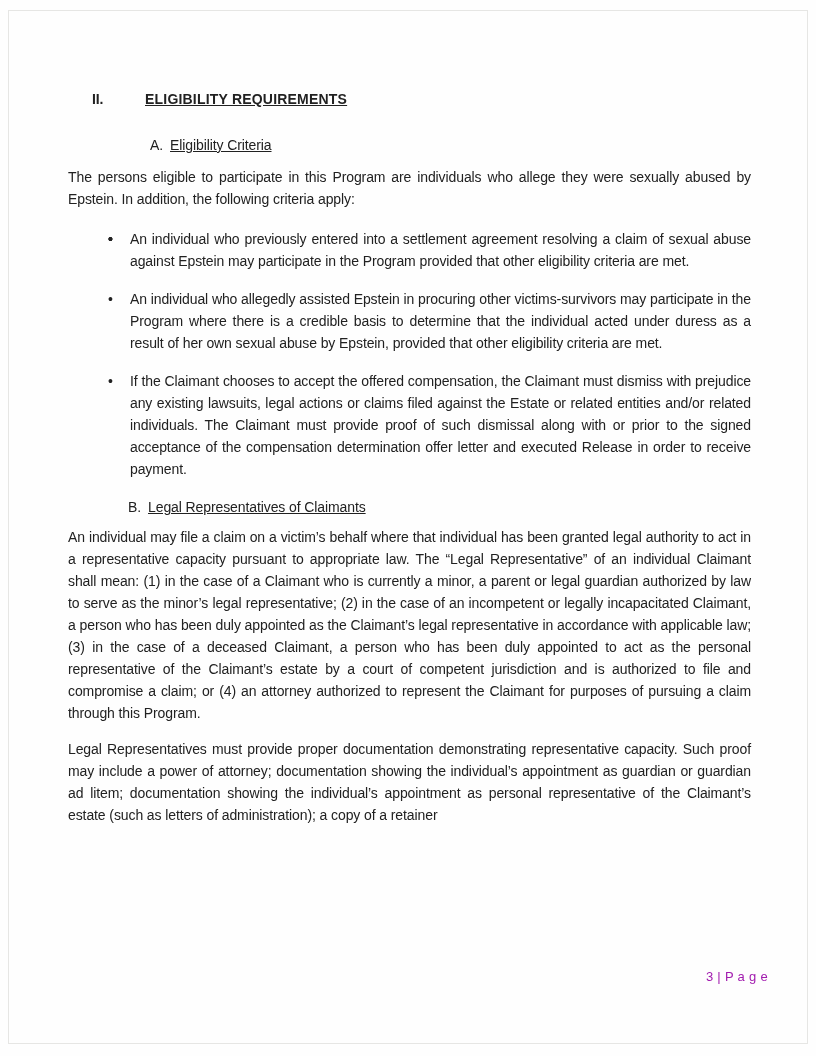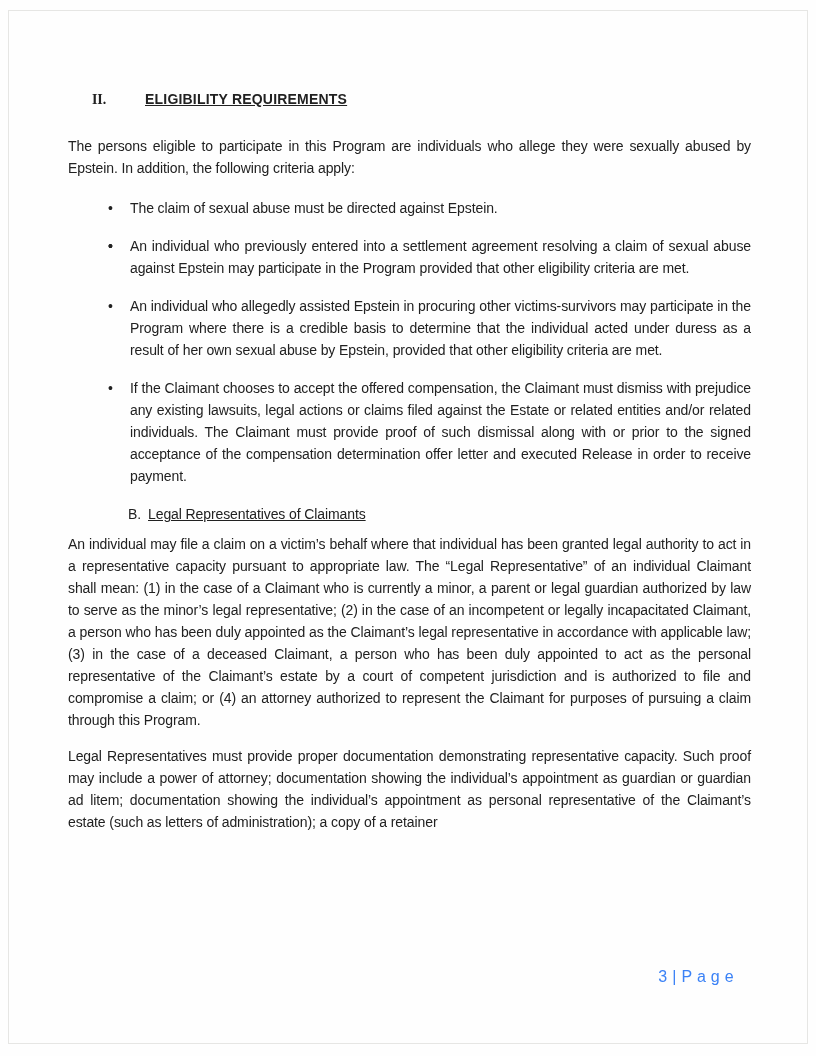--- a/index.html
+++ b/index.html
@@ -37,21 +37,20 @@
     top: 88px;
     width: 683px;
   }
   .section-heading {
     margin: 0 0 24px 24px;
     font-weight: bold;
   }
   .sec-num {
     display: inline-block;
     width: 53px;
-    font-family: Liberation Serif, serif;
   }
   .sec-title {
     text-decoration: underline;
     letter-spacing: 0.2px;
   }
   .sub-heading {
     margin: 0 0 10px 82px;
   }
   .sub-heading .sub-label {
     margin-right: 7px;
@@ -78,46 +77,48 @@
     margin: 0 0 16px 62px;
     text-align: justify;
   }
   .bullet-marker {
     position: absolute;
     left: -22px;
     top: 0;
   }
   .footer {
     position: absolute;
-    right: 82px;
+    right: 48px;
     top: 966px;
-    color: #3b82f6;
-    font-size: 16px;
+    color: #a21caf;
+    font-size: 13px;
     letter-spacing: 0.3px;
   }
 </style>
 </head>
 <body>
 
 <div class="page">
   <div class="scan-edge"></div>
 
   <div class="content">
 
     <div class="section-heading">
       <span class="sec-num">II.</span><span class="sec-title">ELIGIBILITY REQUIREMENTS</span>
     </div>
 
+    <div class="sub-heading">
+      <span class="sub-label">A.</span><span class="sub-title">Eligibility Criteria</span>
+    </div>
 
     <p class="para intro">The persons eligible to participate in this Program are individuals who allege they were sexually abused by Epstein.  In addition, the following criteria apply:</p>
 
     <div class="bullet-list">
       <div class="bullet-item">
         <span class="bullet-marker">•</span>
-        <span>The claim of sexual abuse must be directed against Epstein.</span>
       </div>
       <div class="bullet-item">
         <span class="bullet-marker">•</span>
       </div>
       <div class="bullet-item">
         <span class="bullet-marker">•</span>
         <span>An individual who previously entered into a settlement agreement resolving a claim of sexual abuse against Epstein may participate in the Program provided that other eligibility criteria are met.</span>
       </div>
       <div class="bullet-item">
         <span class="bullet-marker">•</span>

